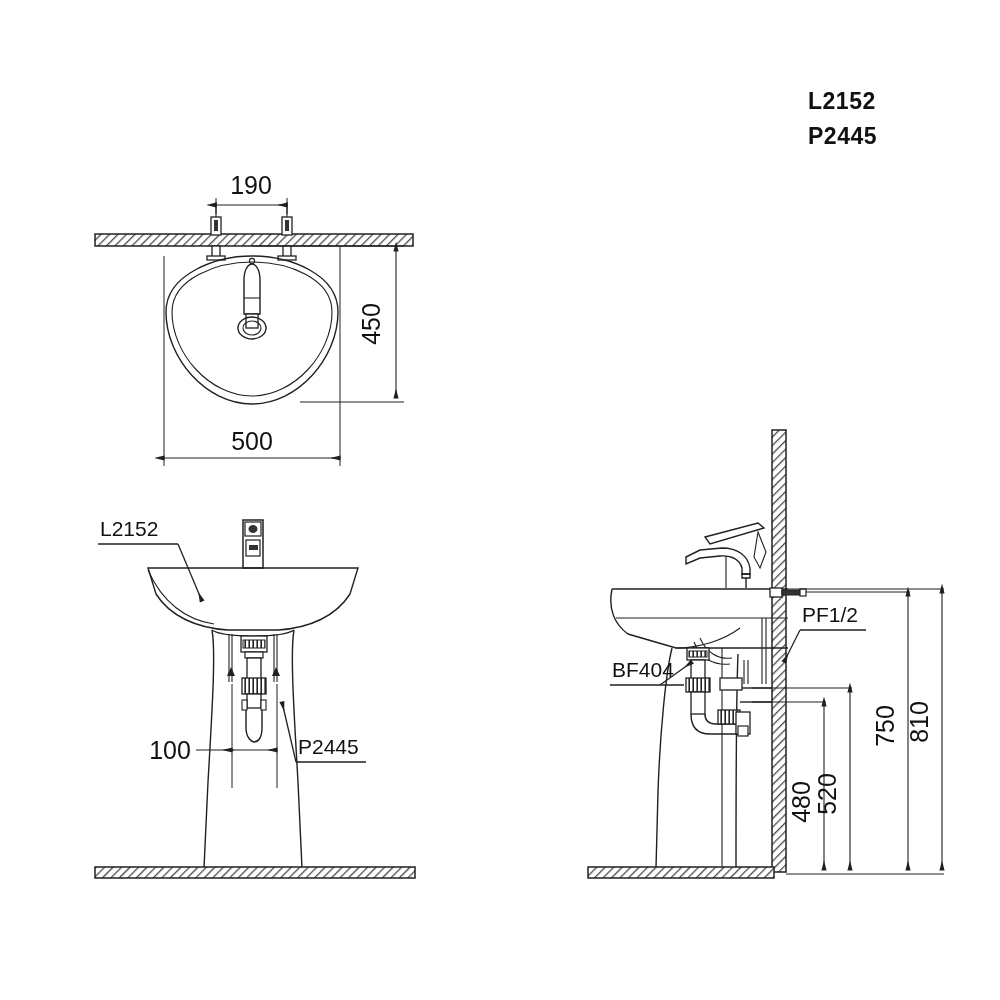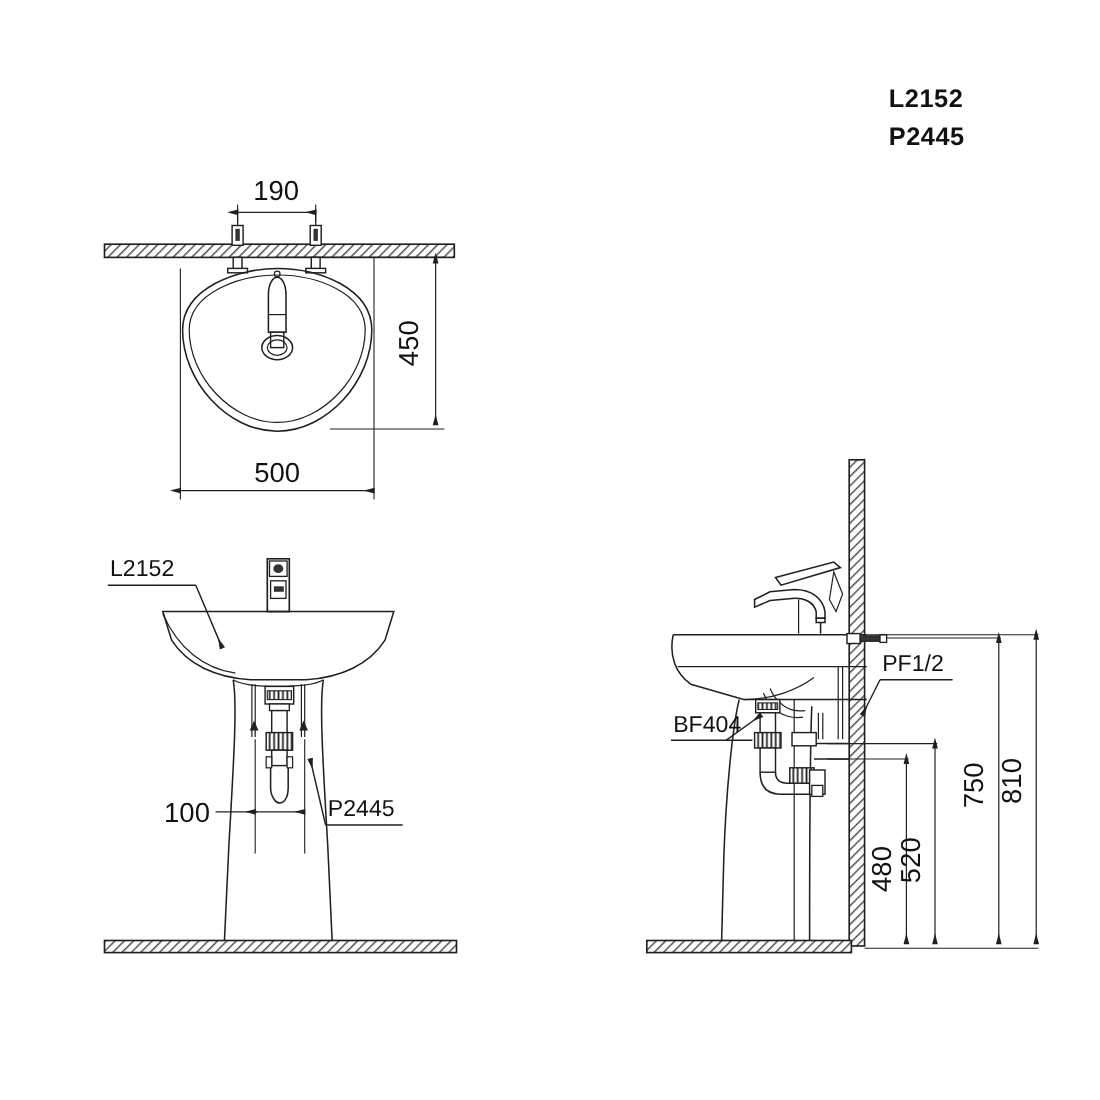--- a/index.html
+++ b/index.html
@@ -11,21 +11,21 @@
   body {
     width: 1000px;
     height: 1000px;
     font-family: "Liberation Sans", sans-serif;
     color: #1a1a1a;
     overflow: hidden;
     position: relative;
   }
   #sheet {
     position: absolute;
-    left: 0; top: 0;
+    left: 0; top: 12px;
     width: 1000px;
     height: 724px;
   }
   svg { display: block; }
   .ln { stroke: #231f20; fill: none; stroke-linecap: butt; }
   .thin { stroke-width: 1.1; }
   .med  { stroke-width: 1.4; }
   .dimline { stroke: #231f20; stroke-width: 1.1; fill: none; }
   .extline { stroke: #231f20; stroke-width: 1.0; fill: none; }
   .leader  { stroke: #231f20; stroke-width: 1.3; fill: none; }

